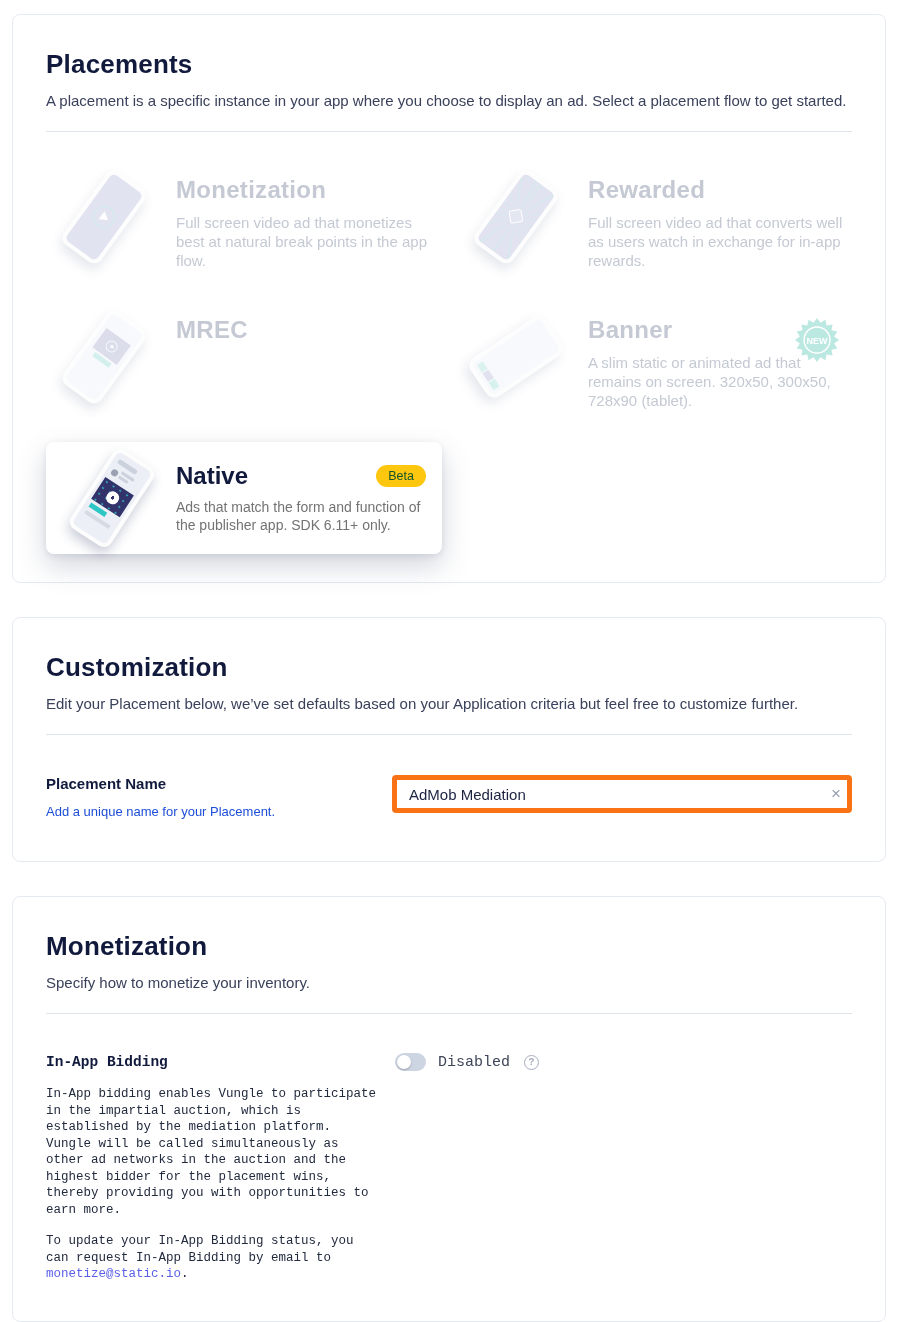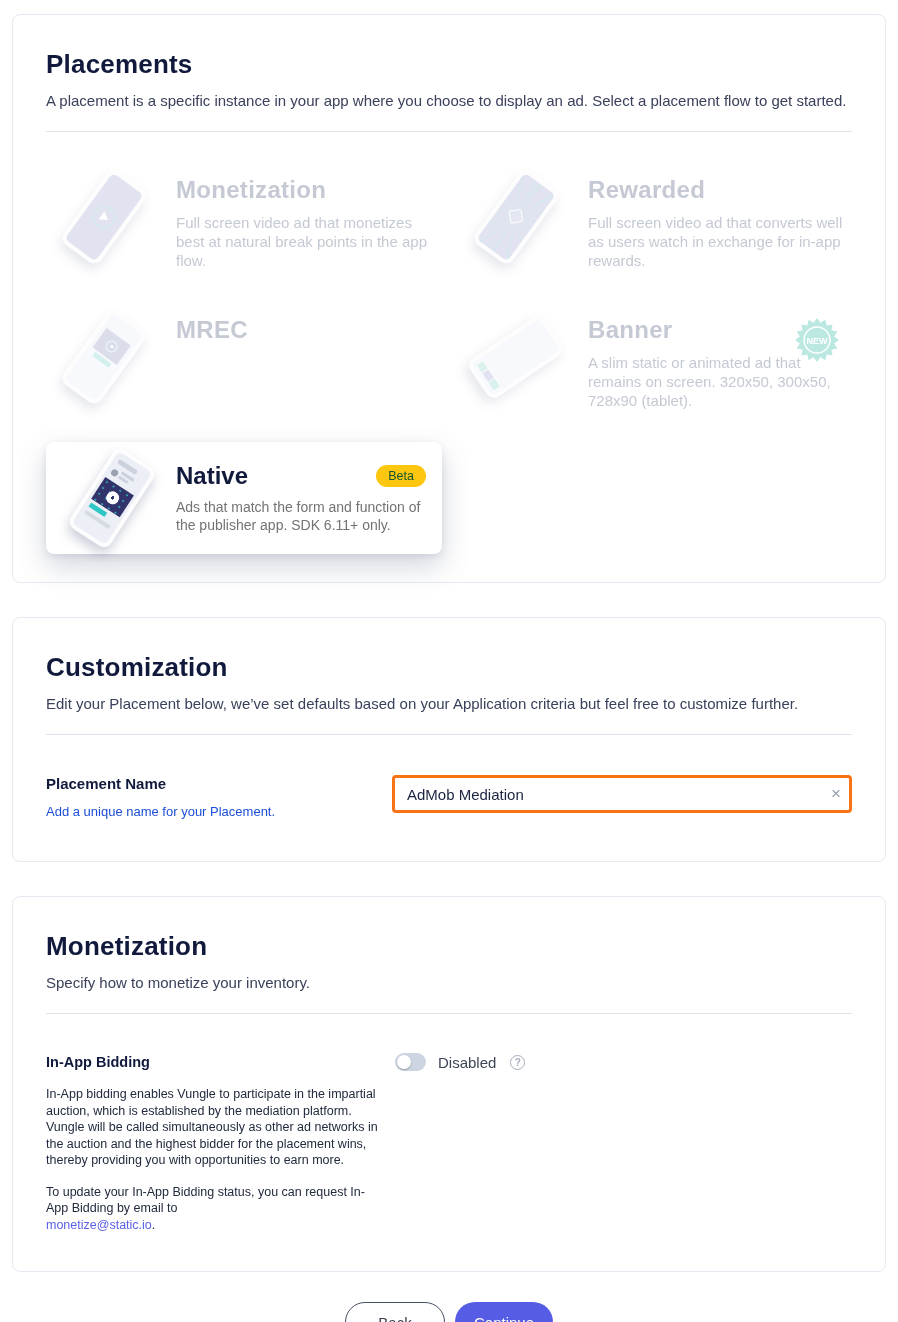--- a/index.html
+++ b/index.html
@@ -188,33 +188,33 @@
     justify-content: space-between;
     align-items: flex-start;
     margin-top: 40px;
     margin-bottom: 14px;
   }
   .field-label { font-size: 15px; font-weight: 700; color: #111a3c; }
   .field-help { margin-top: 12px; font-size: 13px; color: #1d4ed8; }
   .input-wrap { position: relative; width: 460px; }
   .text-input {
     width: 100%; height: 38px;
-    border: 3px solid #f97316; border-radius: 4px;
+    border: 5px solid #f97316; border-radius: 4px;
     padding: 0 34px 0 12px;
     font-size: 15px; color: #1b2340;
     font-family: "Liberation Sans", sans-serif;
     outline: none;
   }
   .clear-icon {
     position: absolute; right: 11px; top: 50%;
     transform: translateY(-54%);
     color: #98a0ae; font-size: 17px; cursor: pointer; line-height: 1;
   }
   
-  .monet-row { display: flex; align-items: flex-start; margin-top: 40px; margin-bottom: 10px; }
+  .monet-row { display: flex; align-items: flex-start; margin-top: 40px; margin-bottom: 10px; font-family: Liberation Mono, monospace; }
   .monet-left { width: 349px; }
   .monet-label { font-size: 14.5px; font-weight: 700; color: #111a3c; }
   .monet-desc {
     margin-top: 16px;
     font-size: 12.5px;
     line-height: 1.32;
     color: #222a3e;
     max-width: 332px;
   }
   .monet-desc + .monet-desc { margin-top: 15px; }

